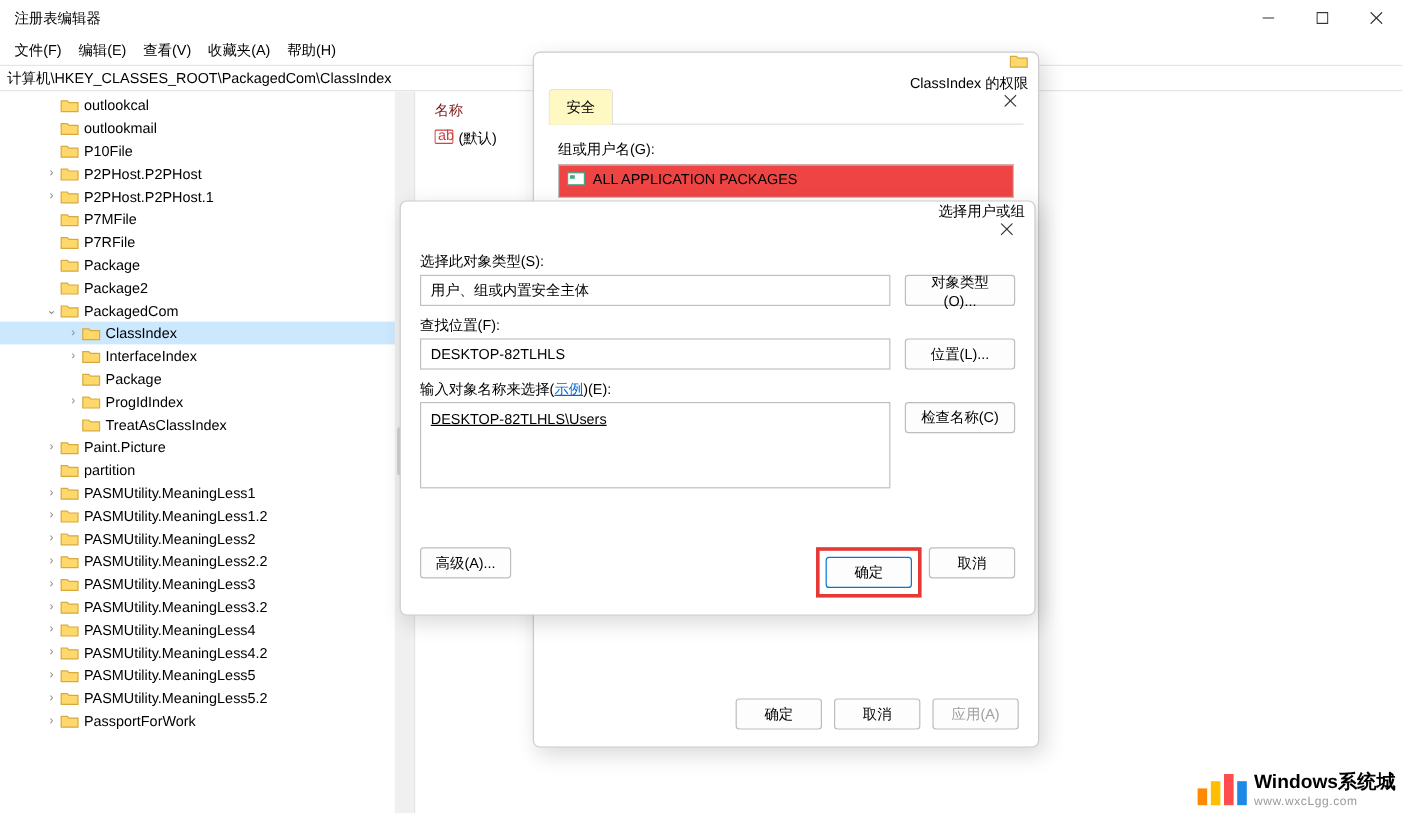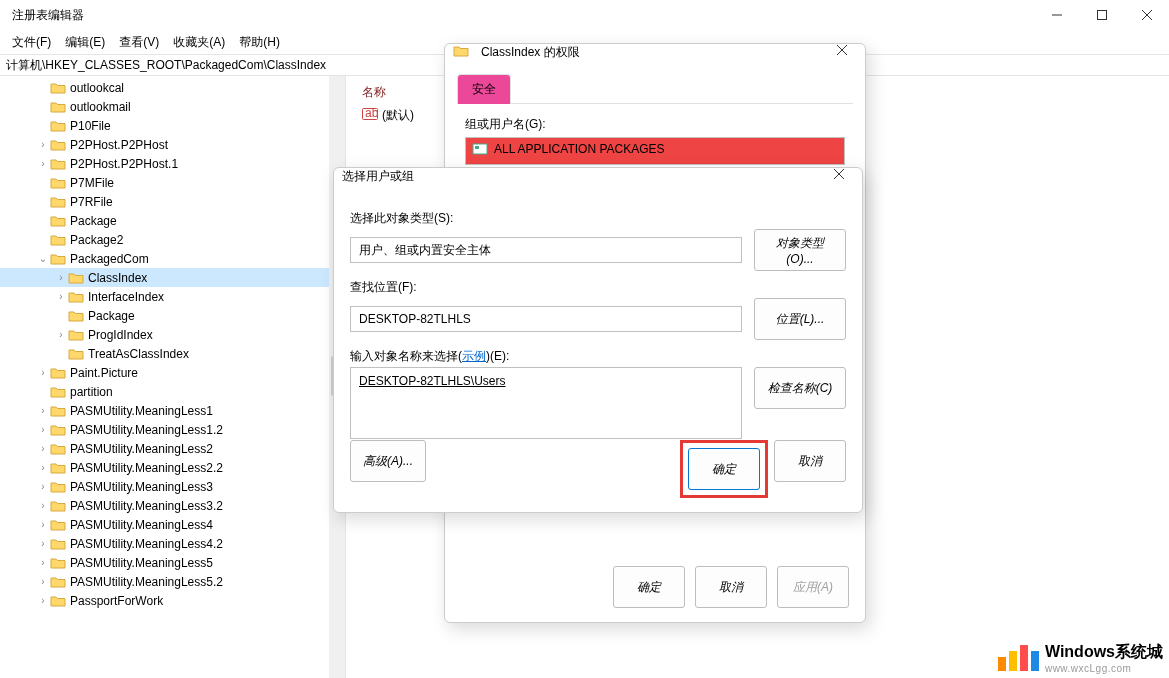--- a/index.html
+++ b/index.html
@@ -30,29 +30,29 @@
 
 .listpane { flex: 1; padding: 4px 8px; }
 .listhead { display: flex; }
 .listhead .col { padding: 4px 8px; color: #7f1d1d; }
 .listrow { display: flex; align-items: center; height: 20px; }
 .listrow .cell { padding: 2px 8px; display: flex; align-items: center; gap: 4px; }
 
 
 .dialog { position: absolute; background: #fff; border: 1px solid #ccc; border-radius: 6px; box-shadow: 4px 6px 18px rgba(0,0,0,.15); }
 .dlg-perm { left: 444px; top: 43px; width: 422px; height: 580px; }
-.dlg-title { height: 30px; display: flex; align-items: flex-start; padding: 0 8px; gap: 12px; }
+.dlg-title { height: 30px; display: flex; align-items: flex-end; padding: 0 8px; gap: 0; flex-direction: column; }
 .dlg-title .close { margin-left: auto; width: 30px; text-align: center; color: #555; }
 .tabstrip { display: flex; border-bottom: 1px solid #e0e0e0; margin: 0 12px; }
-.tabstrip .tab { padding: 6px 14px; border: 1px solid #e0e0e0; border-bottom: none; border-radius: 4px 4px 0 0; margin-bottom: -1px; background: #ec4899; }
+.tabstrip .tab { padding: 6px 14px; border: 1px solid #e0e0e0; border-bottom: none; border-radius: 4px 4px 0 0; margin-bottom: -1px; background: #fef9c3; }
 .perm-body { padding: 12px 20px; }
 .perm-body label { display: block; margin-bottom: 4px; }
 .perm-list { border: 1px solid #c0c0c0; height: 28px; padding: 4px 6px; display: flex; align-items: flex-start; gap: 6px; background: #ef4444; }
 .perm-bottom { position: absolute; bottom: 14px; right: 16px; display: flex; gap: 10px; }
-.btn { min-width: 72px; height: 42px; border: 1px solid #bdbdbd; background: #fdfdfd; border-radius: 3px; padding: 0 12px; display: inline-flex; align-items: center; justify-content: center; font-style: italic; }
+.btn { min-width: 72px; height: 26px; border: 1px solid #bdbdbd; background: #fdfdfd; border-radius: 3px; padding: 0 12px; display: inline-flex; align-items: center; justify-content: center; }
 .btn.disabled { color: #a0a0a0; }
 
 
 .dlg-select { left: 333px; top: 167px; width: 530px; height: 346px; z-index: 5; }
 .dlg-select .body { padding: 12px 16px; }
 .dlg-select .field-row { display: flex; align-items: center; gap: 12px; margin-bottom: 6px; }
 .dlg-select .field-label { margin-bottom: 2px; }
 .dlg-select .ro-box { flex: 1; border: 1px solid #c0c0c0; height: 26px; display: flex; align-items: center; padding: 0 8px; background: #fff; }
 .dlg-select .side-btn { width: 92px; }
 .dlg-select .ta-row { display: flex; gap: 12px; align-items: flex-start; }

